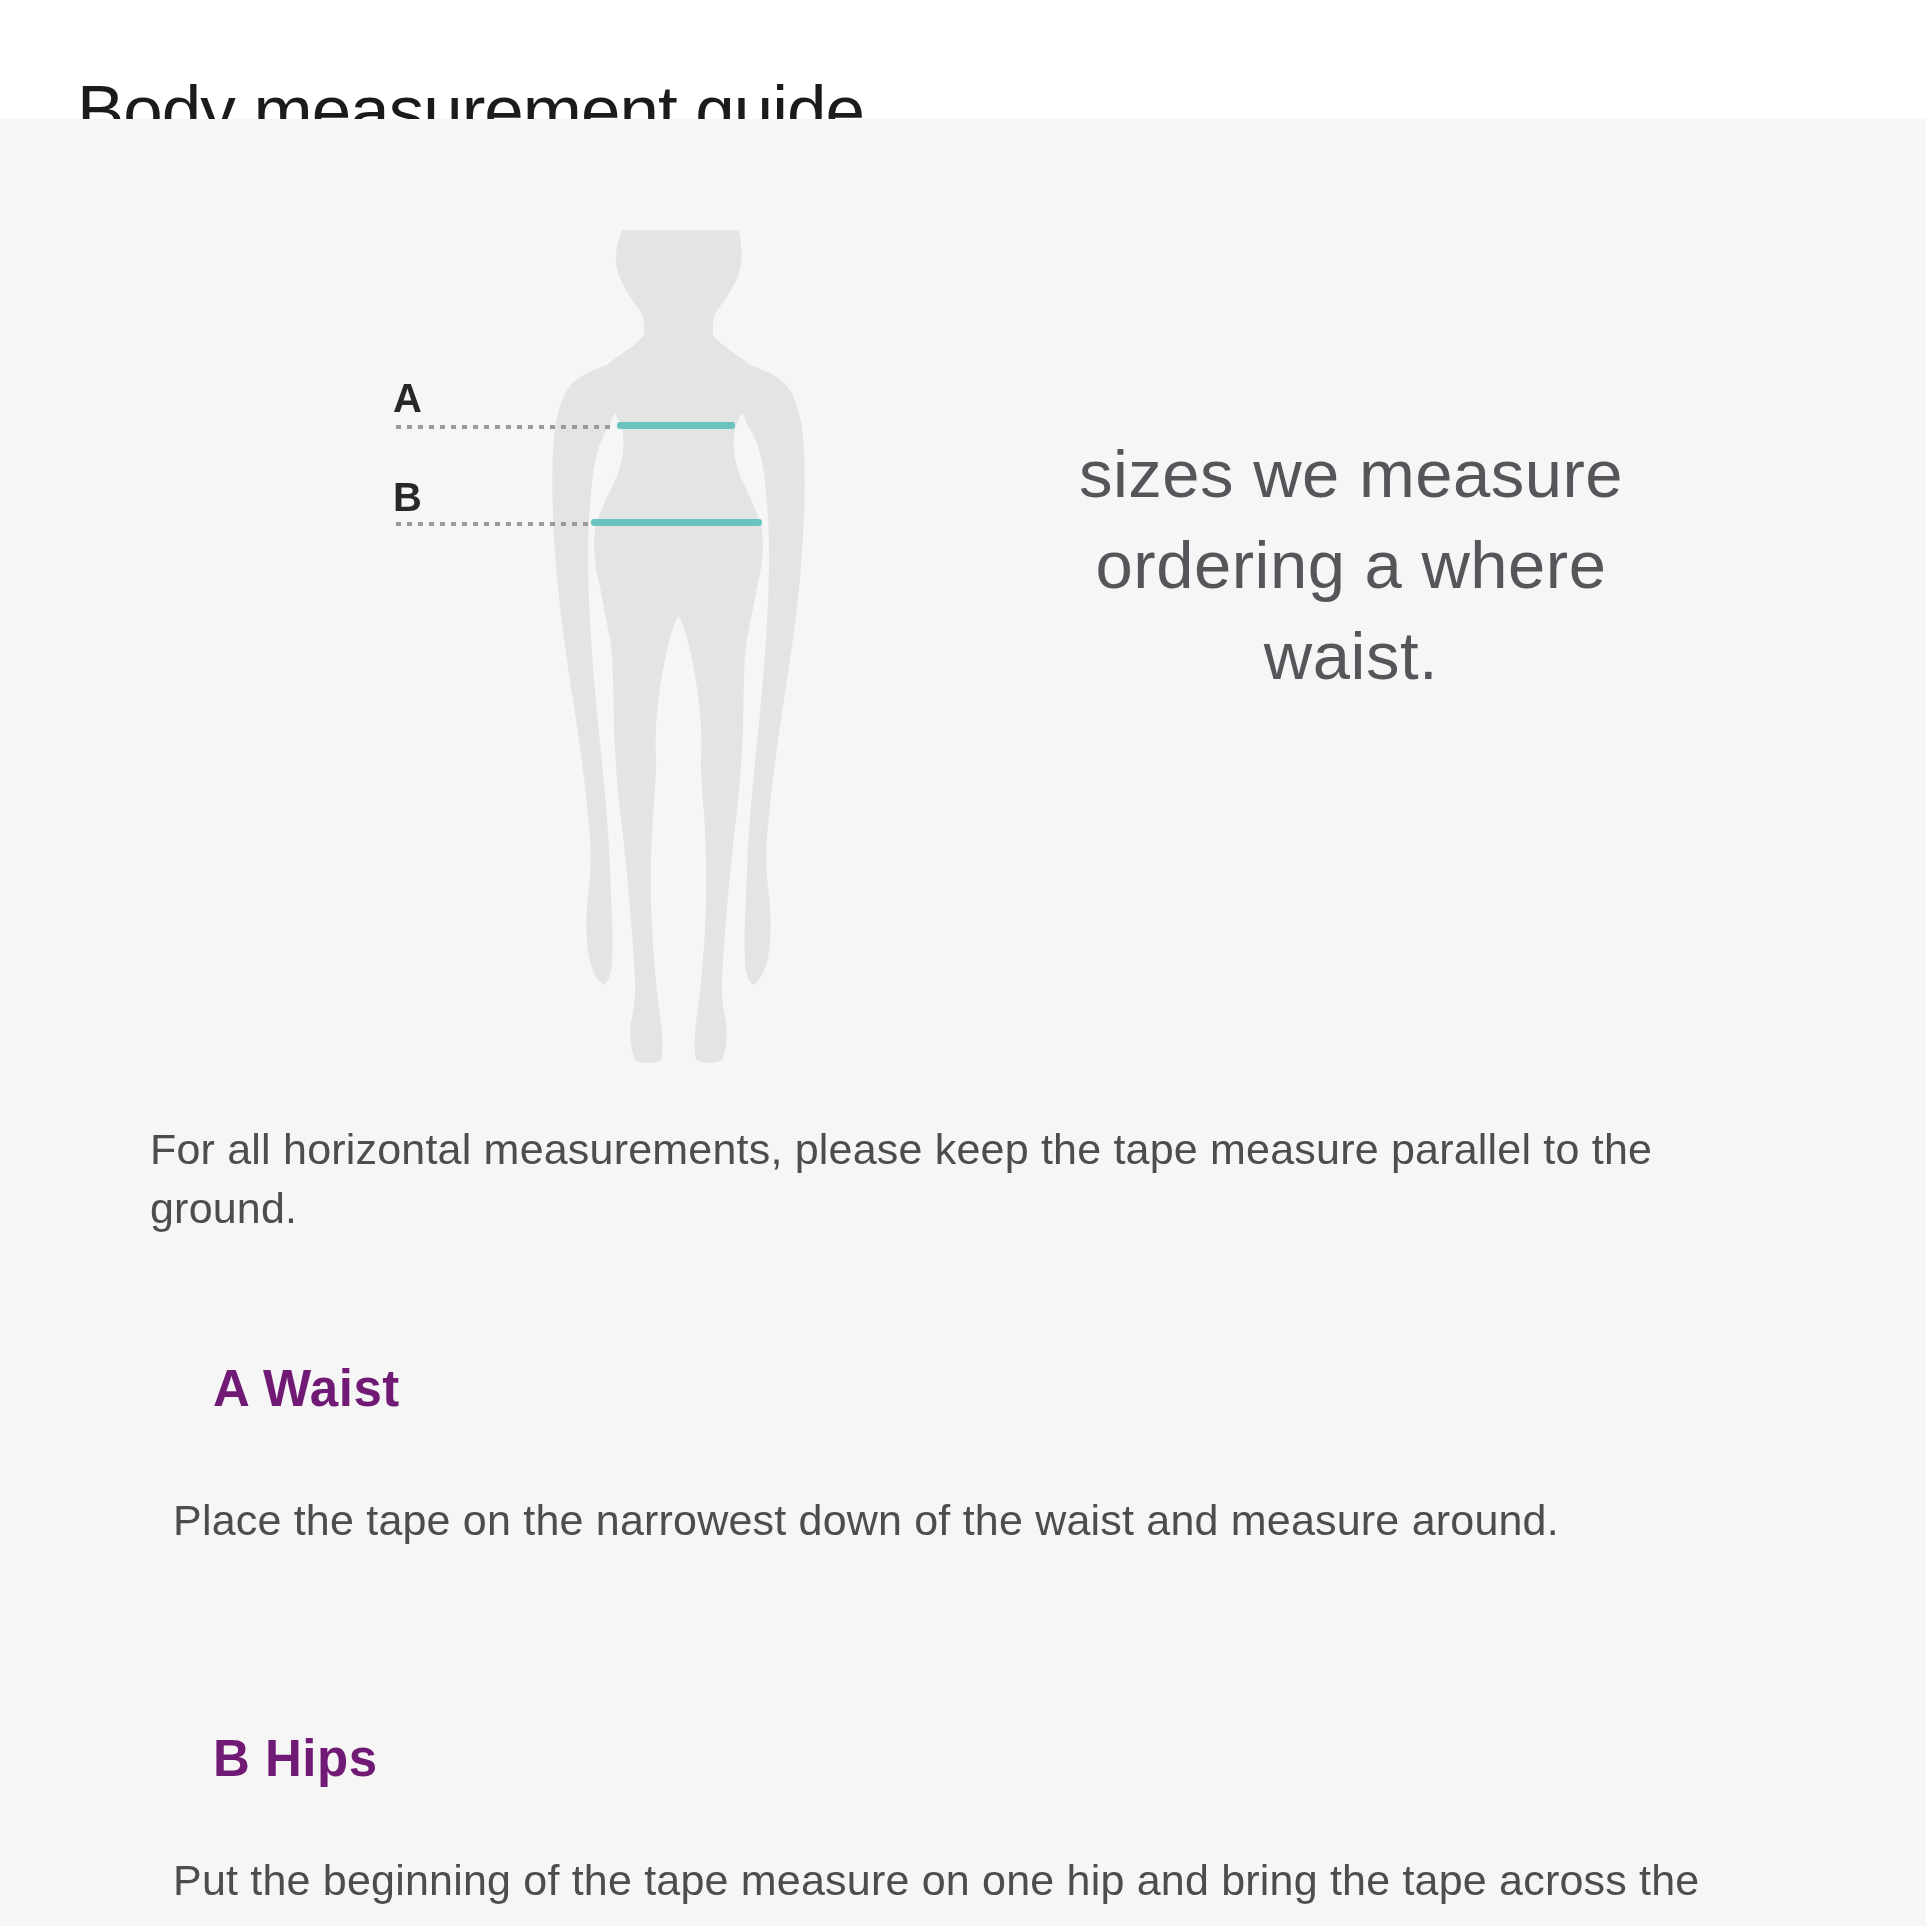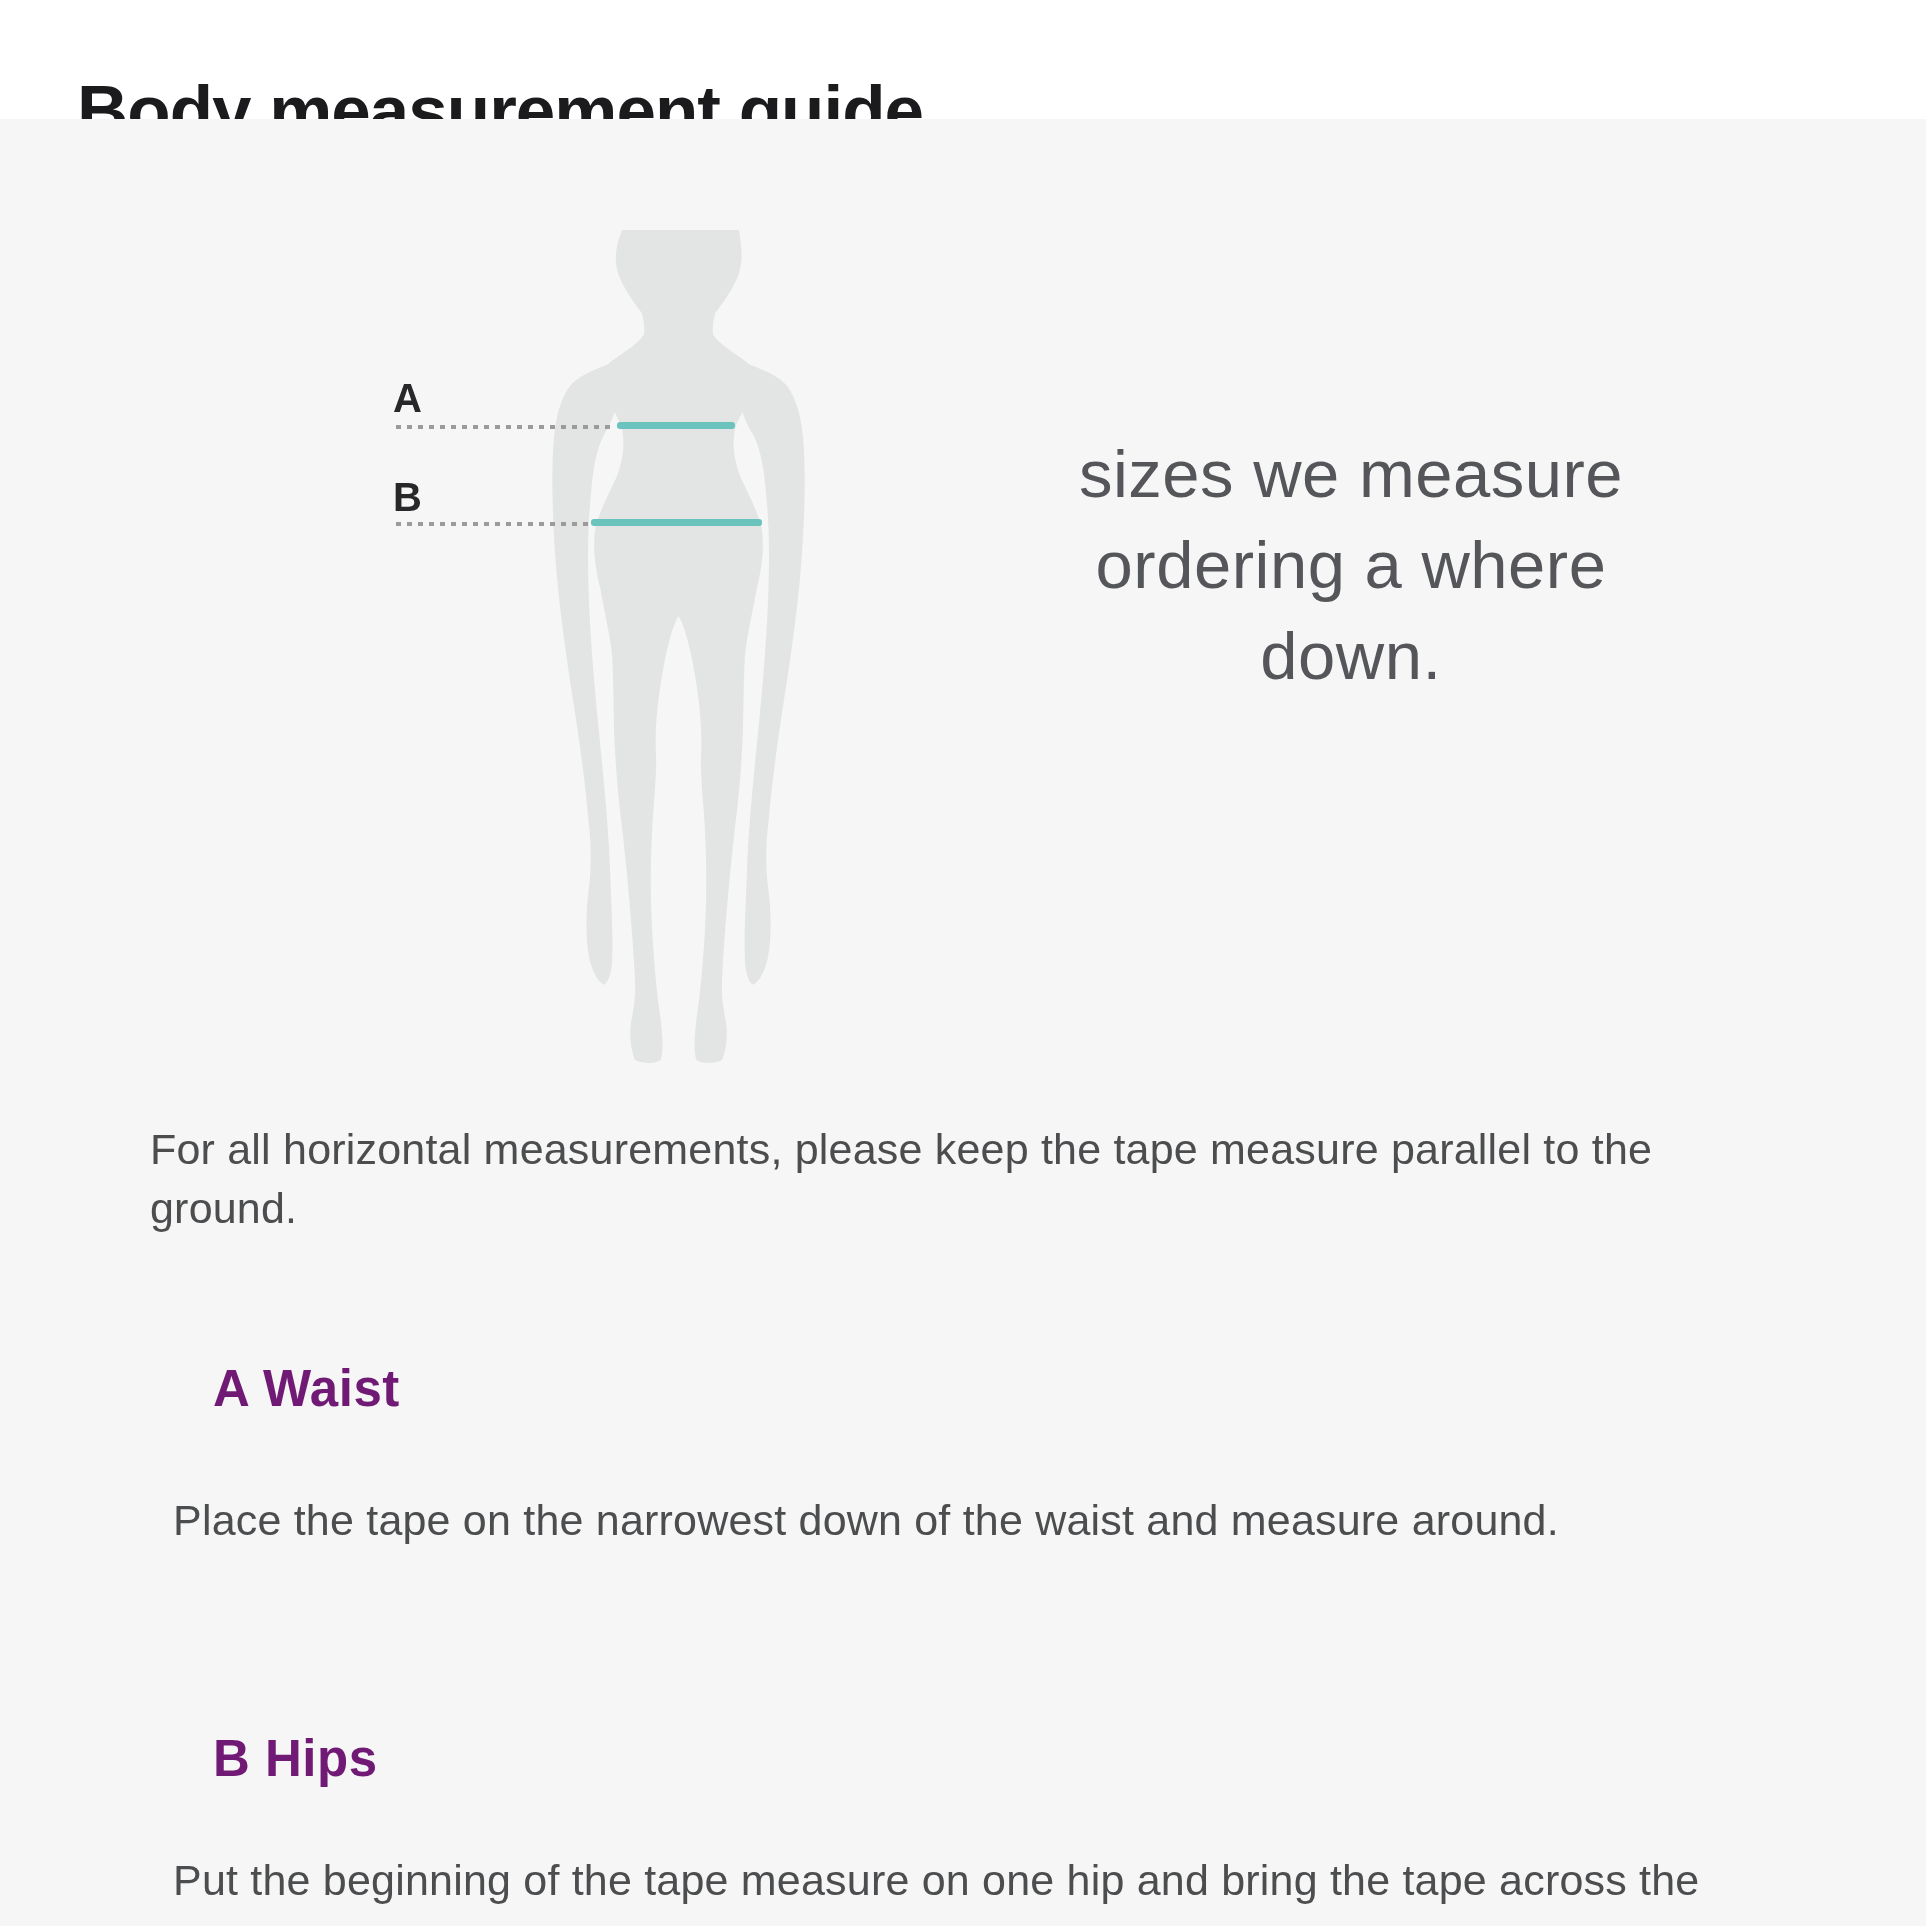--- a/index.html
+++ b/index.html
@@ -6,21 +6,21 @@
   body {
     width: 1927px; height: 1927px;
     background: #ffffff;
     font-family: "Liberation Sans", "DejaVu Sans", sans-serif;
     overflow: hidden;
   }
   .stage { position: relative; width: 1927px; height: 1927px; }
 
   .page-title {
     position: absolute; left: 77px; top: 22px;
-    font-size: 71px; font-weight: bold; color: #1b1b1d;
+    font-size: 71px; font-weight: normal; color: #1b1b1d;
     letter-spacing: -1px; white-space: nowrap;
   }
 
   .panel {
     position: absolute; left: 0; top: 119px; width: 1927px; height: 1808px;
     background: #f6f6f6;
   }
 
   .silhouette-svg { position: absolute; left: 528px; top: 111px; }
 
@@ -168,21 +168,21 @@
     <div class="dotted-line a"></div>
     <div class="tape-line a" style="background: rgb(106, 196, 189);"></div>
 
     <div class="marker-label b">B</div>
     <div class="dotted-line b"></div>
     <div class="tape-line b" style="background: rgb(106, 196, 189);"></div>
 
     <div class="sizing-note">
       <div>sizes we measure</div>
       <div>ordering a where</div>
-      <div>down.</div>
+      <div>waist.</div>
     </div>
 
     <p class="intro-paragraph">For all horizontal measurements, please keep the tape measure parallel to the ground.</p>
 
     <h2 class="section-heading waist">A Waist</h2>
     <p class="section-body waist">Place the tape on the narrowest down of the waist and measure around.</p>
 
     <h2 class="section-heading hips">B Hips</h2>
     <p class="section-body hips">Put the beginning of the tape measure on one hip and bring the tape across the fullest part of the hips back to where you started measuring.</p>
 

